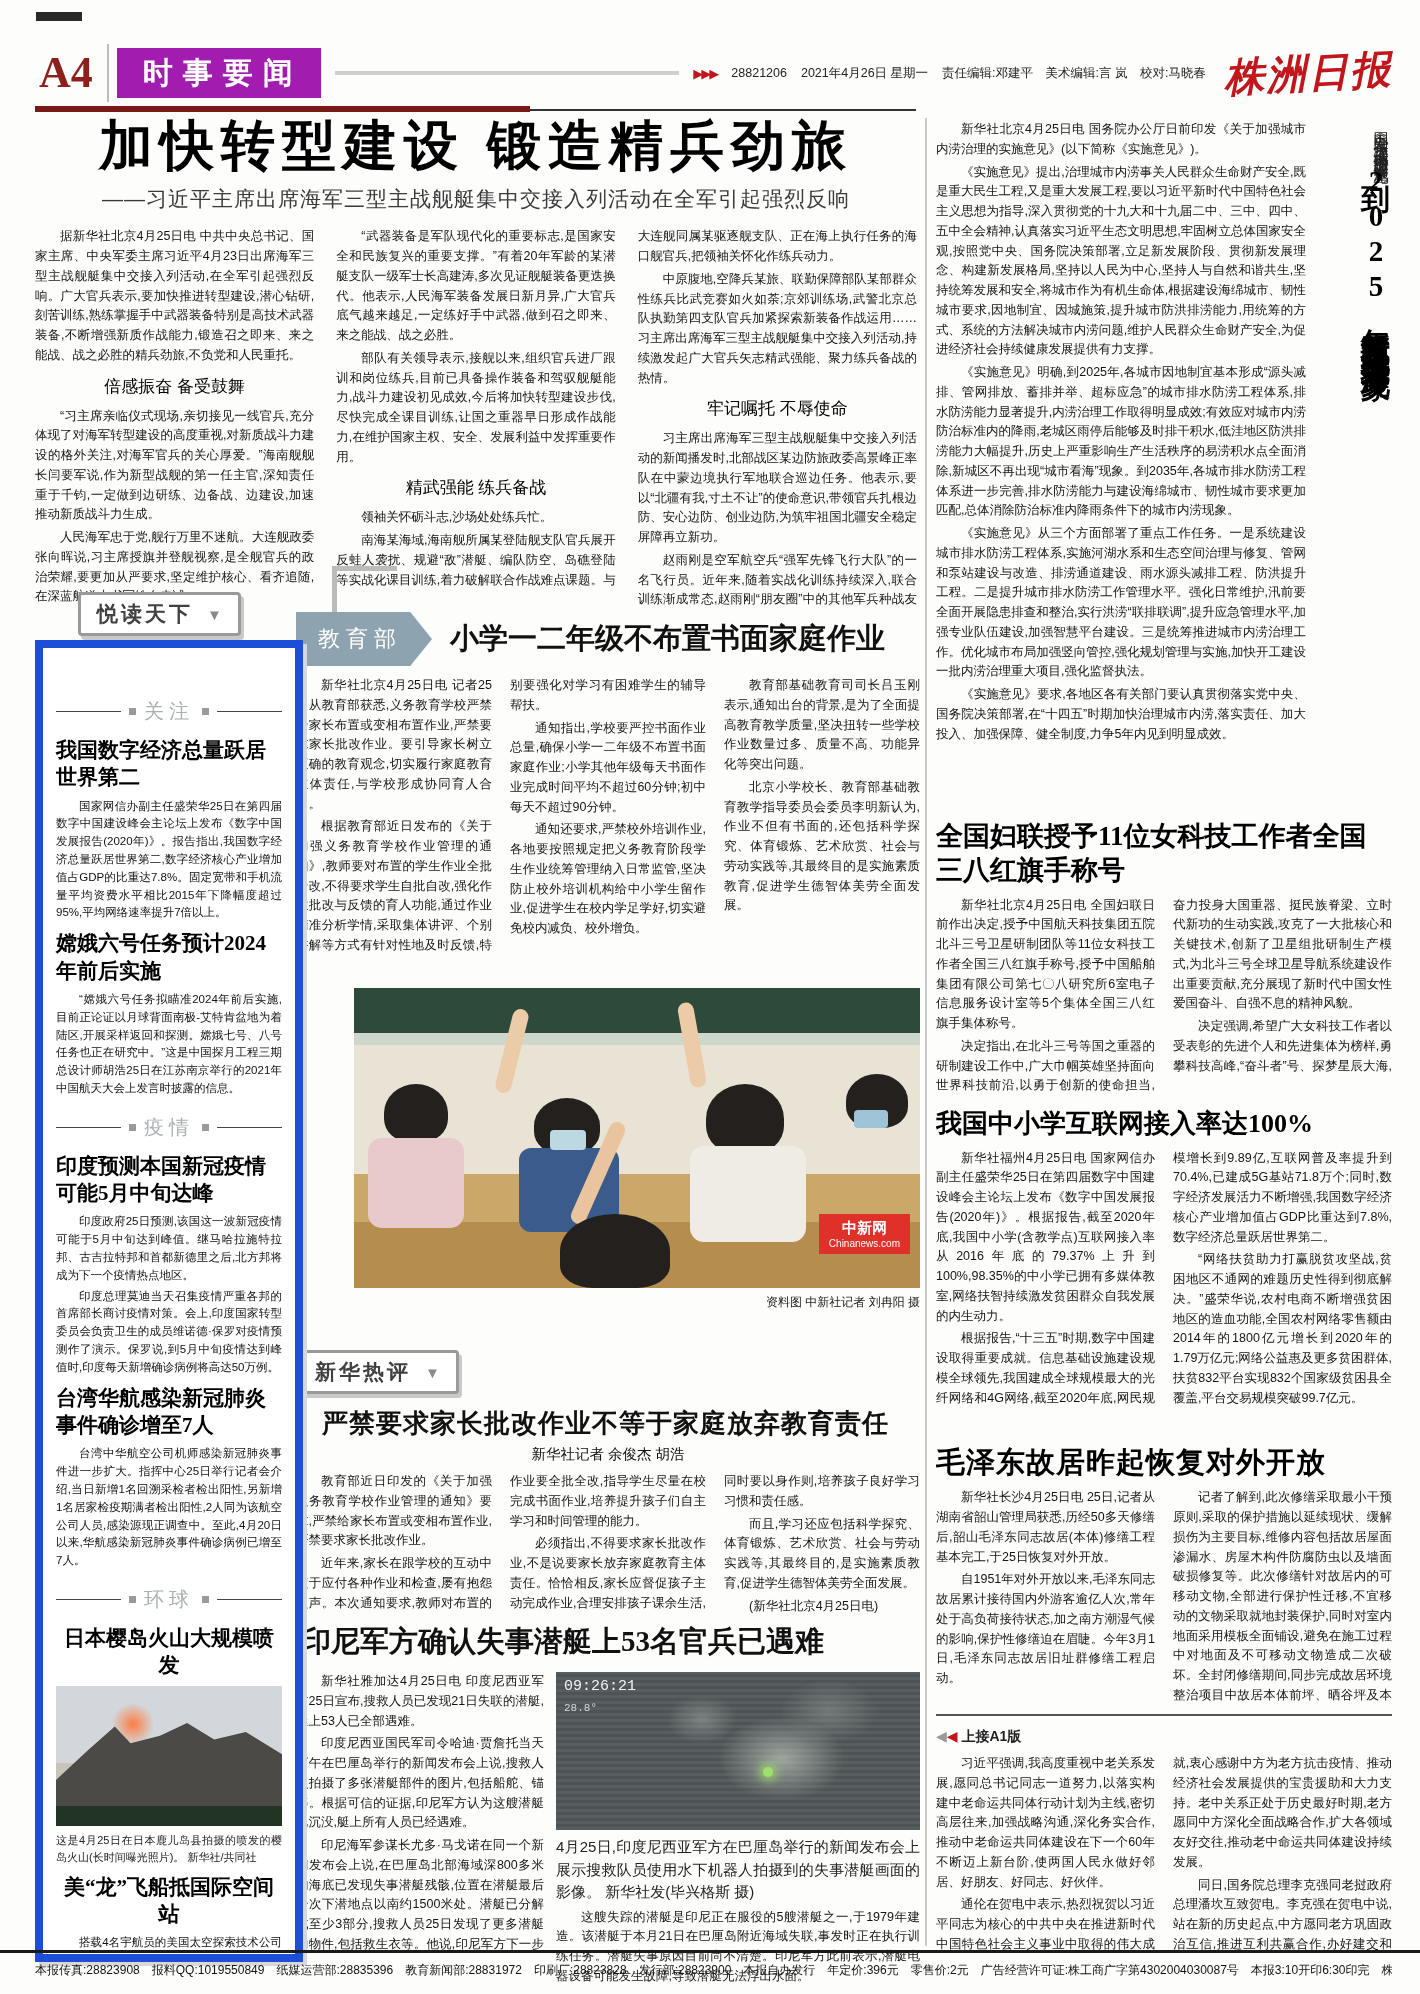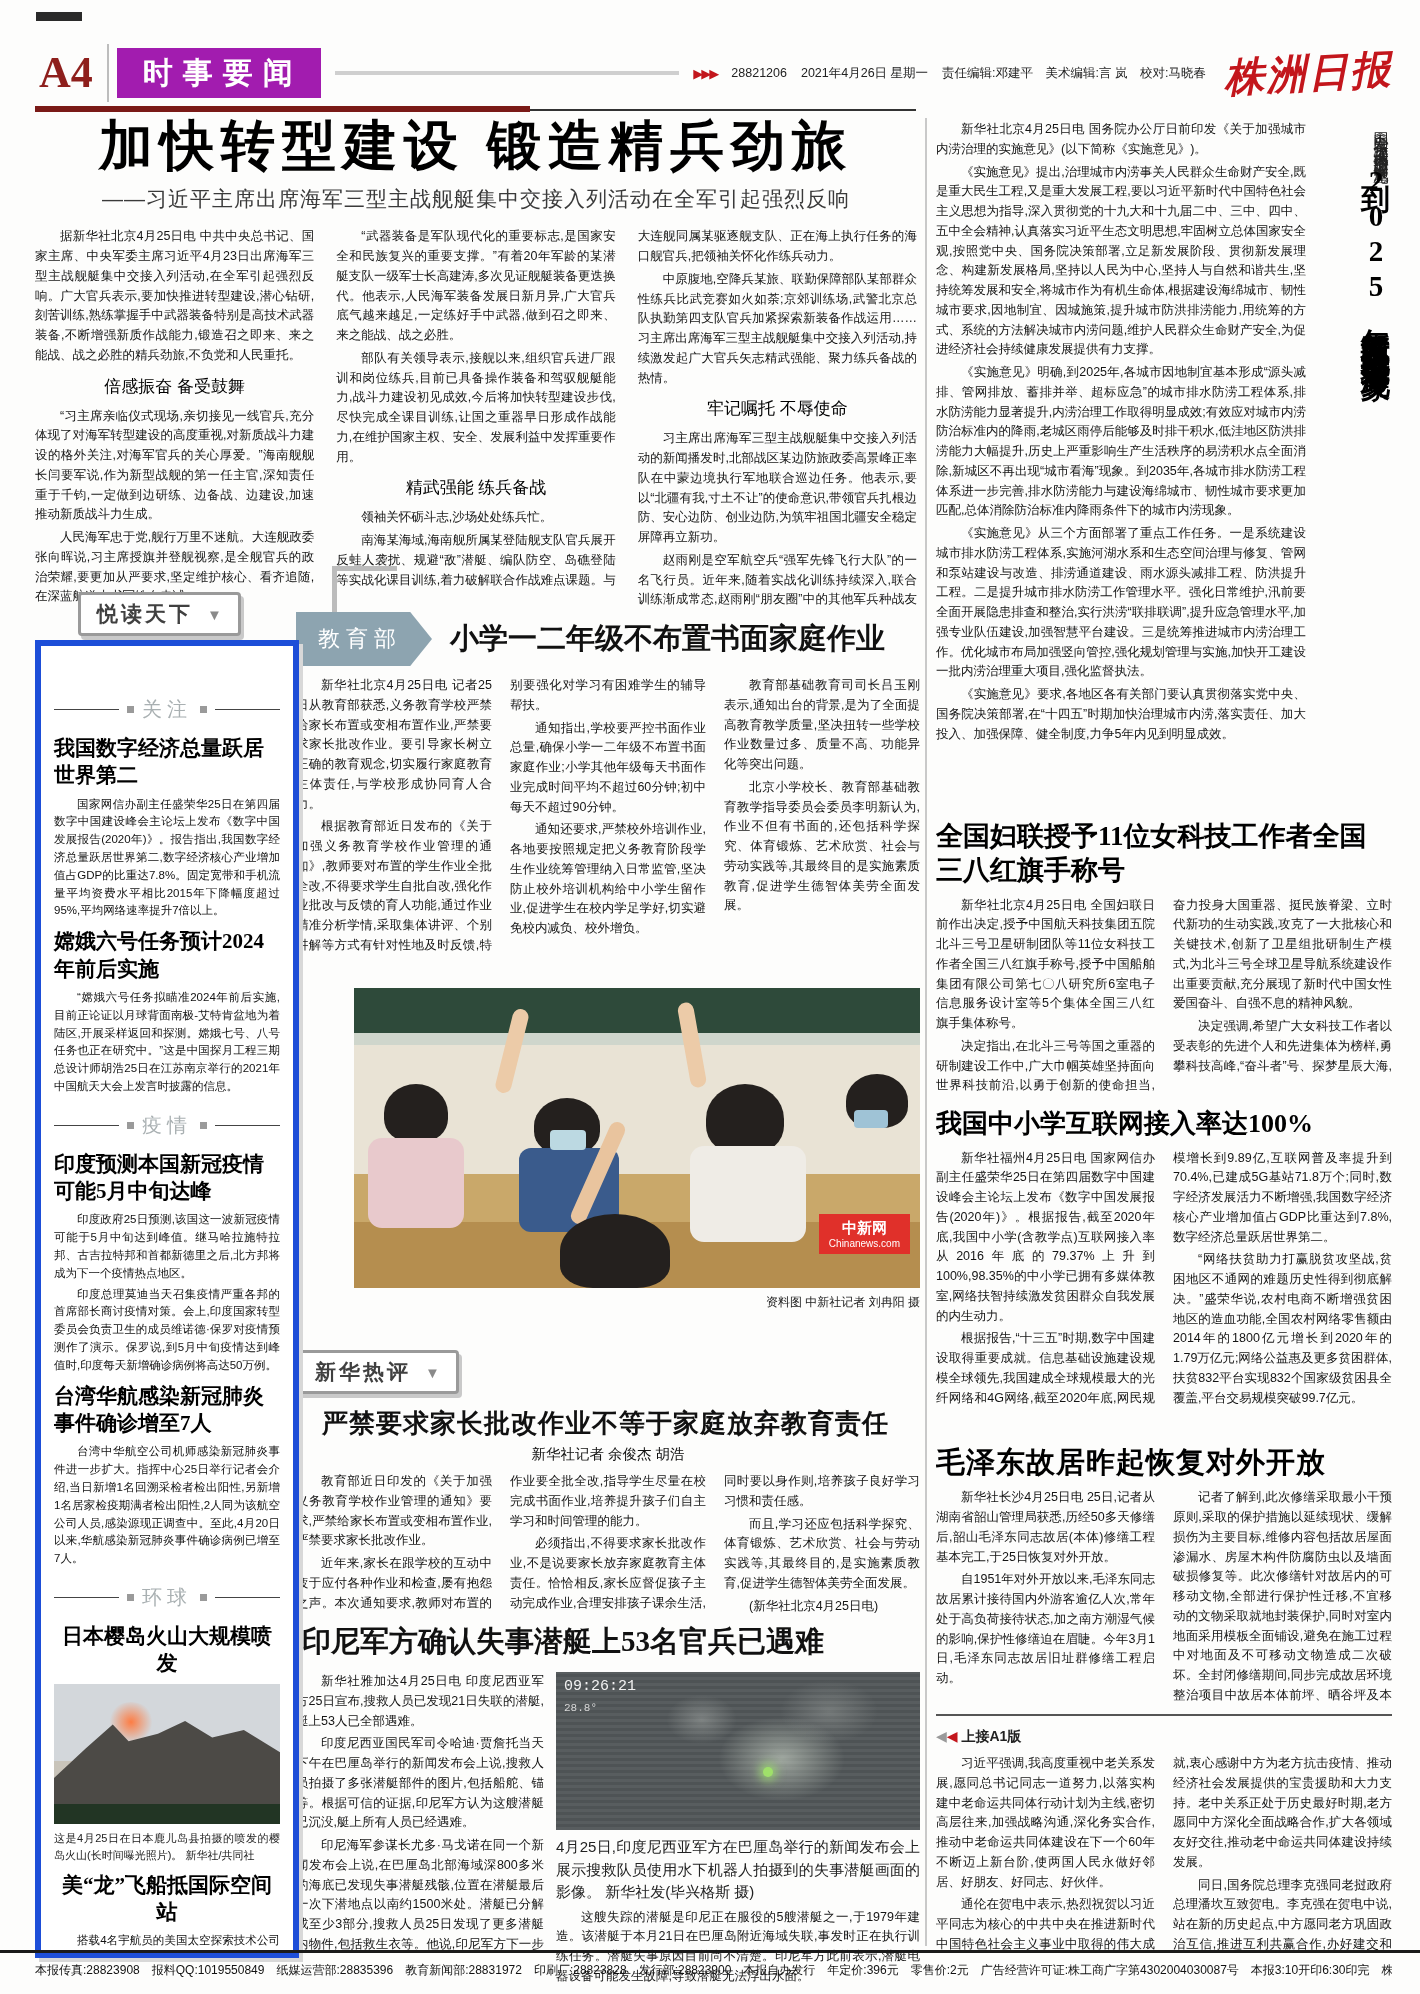--- a/index.html
+++ b/index.html
@@ -112,21 +112,21 @@
             font-size:15px;color:#f2f2f2;}
   .sonar-temp{position:absolute;left:8px;top:30px;font-family:"Liberation Mono","DejaVu Sans Mono",monospace;
               font-size:11px;color:#d8d8d8;}
   .sonar-dot{position:absolute;left:57%;top:60%;width:10px;height:10px;border-radius:50%;
              background:#9fe06a;box-shadow:0 0 10px 4px rgba(160,230,110,.7);}
   .sub-cap{font-size:15px;line-height:1.5;color:#222;margin:6px 0 4px;text-align:justify;}
   .sub-after{height:86px;overflow:hidden;}
 
   
   .sidebar{position:absolute;left:35px;top:640px;width:252px;height:1306px;background:#fff;
-           border:6px solid #1d4ed8;box-shadow:4px 4px 0 #d8d8d8;overflow:hidden;}
+           border:8px solid #1d4ed8;box-shadow:4px 4px 0 #d8d8d8;overflow:hidden;}
   .side-tab{position:absolute;left:78px;top:592px;z-index:5;}
   .side-inner{padding:34px 13px 10px;font-size:11.5px;line-height:1.55;}
   .sec-label{display:flex;align-items:center;gap:8px;margin:14px 0 10px;}
   .sec-label .ln{flex:1;height:1px;background:#444;}
   .sec-label .sq{width:7px;height:7px;background:#9a9a9a;}
   .sec-label .tx{color:#a9b0b2;font-size:20px;letter-spacing:5px;}
   .side-title{font-family:"Liberation Serif","DejaVu Serif",serif;font-size:21px;font-weight:900;
               line-height:1.3;margin:8px 0 6px;color:#000;}
   .photo-volcano{position:relative;width:100%;height:140px;overflow:hidden;margin:4px 0 6px;
     background:linear-gradient(180deg,#d3d7db 0 55%,#c9c4ba 55% 100%);}

